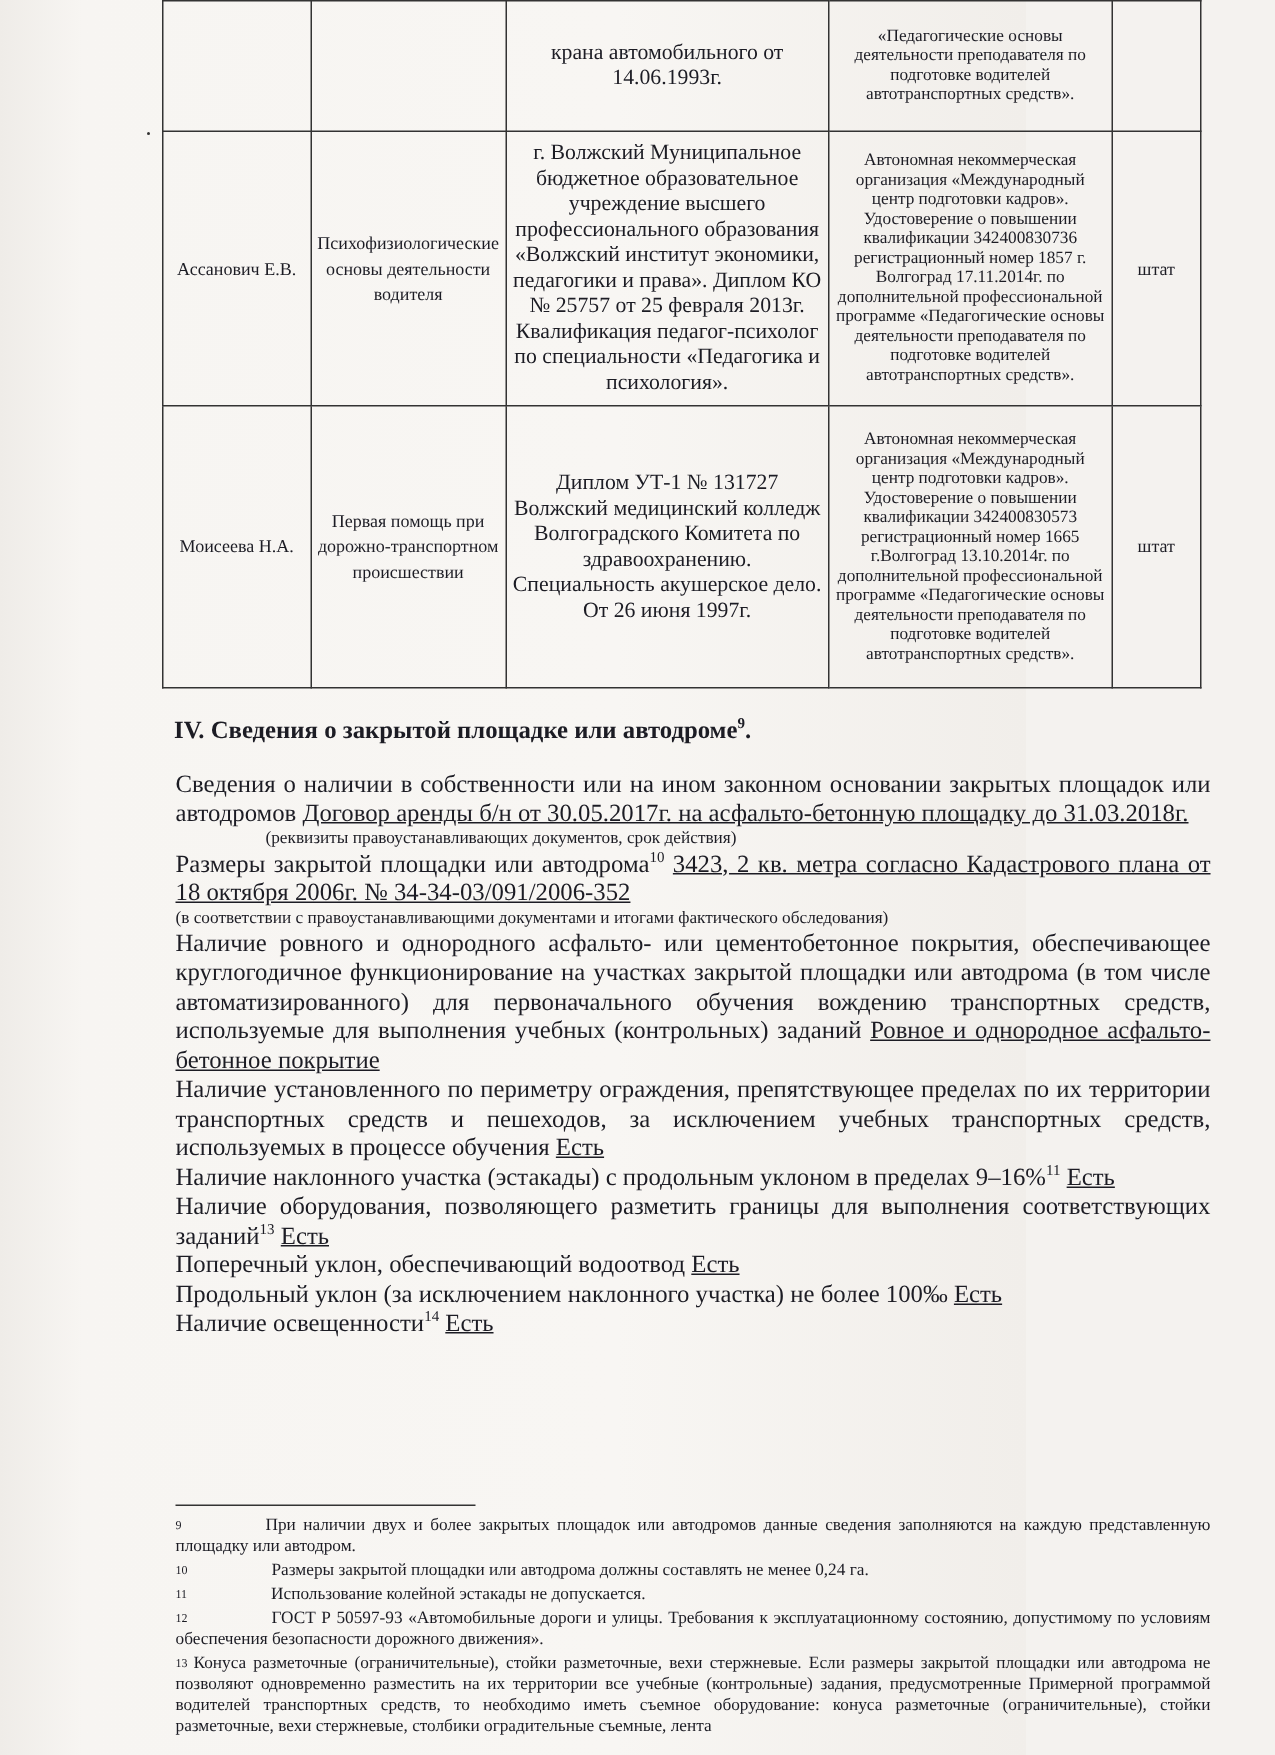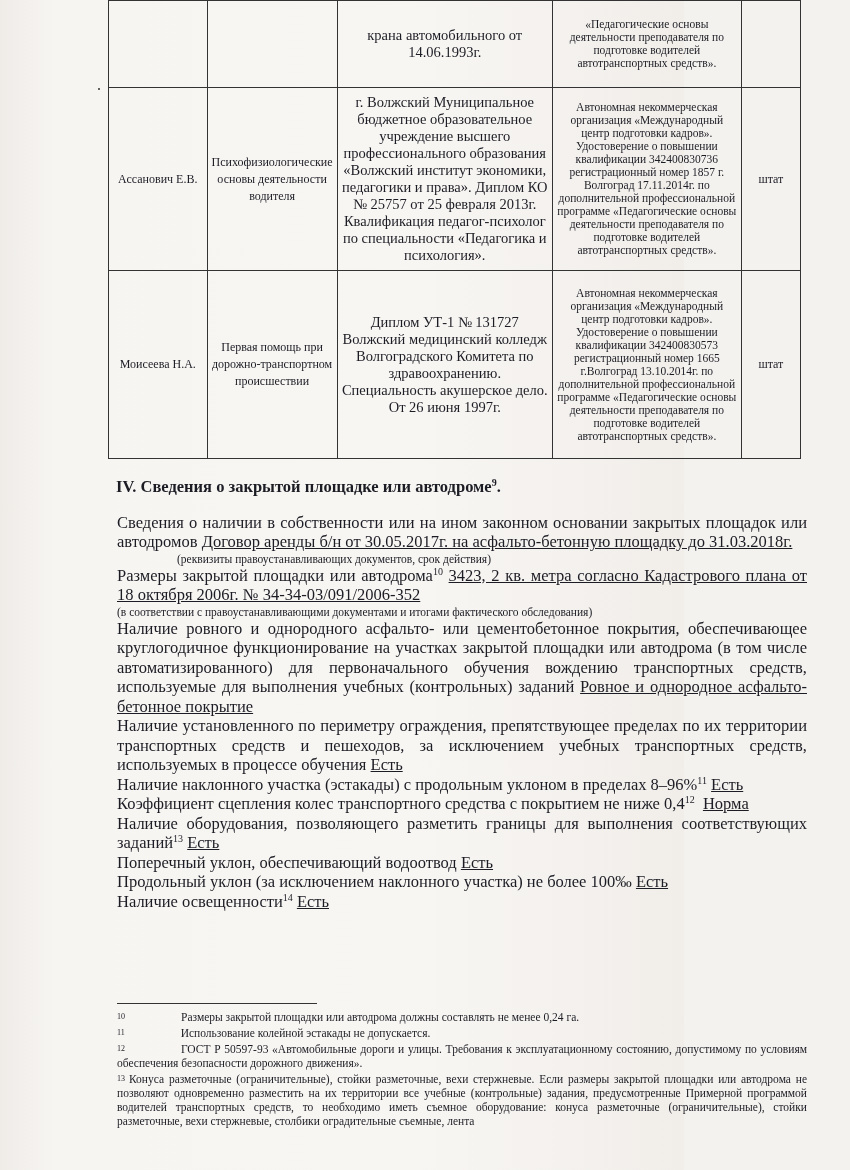--- a/index.html
+++ b/index.html
@@ -89,35 +89,35 @@
     <p><span>Сведения о наличии  в собственности или на ином законном основании закрытых площадок или автодромов </span><span class="u">Договор аренды б/н от 30.05.2017г. на асфальто-бетонную площадку до 31.03.2018г.</span></p>
     <p class="hint center">(реквизиты правоустанавливающих документов, срок действия)</p>
 
     <p><span>Размеры закрытой площадки или автодрома</span><sup>10</sup> <span class="u">3423, 2 кв. метра согласно Кадастрового плана от 18 октября 2006г. № 34-34-03/091/2006-352</span></p>
     <p class="hint">(в соответствии с  правоустанавливающими документами и итогами фактического обследования)</p>
 
     <p><span>Наличие ровного и однородного асфальто- или цементобетонное покрытия, обеспечивающее круглогодичное функционирование  на участках закрытой площадки или автодрома (в том числе автоматизированного) для первоначального обучения вождению транспортных средств, используемые для выполнения учебных (контрольных) заданий </span><span class="u">Ровное и однородное асфальто-бетонное покрытие</span></p>
 
     <p><span>Наличие установленного по периметру ограждения, препятствующее пределах по их территории транспортных средств и пешеходов, за исключением учебных транспортных средств, используемых в процессе обучения </span><span class="u">Есть</span></p>
 
-    <p><span>Наличие наклонного участка (эстакады) с продольным уклоном в пределах 8–96%</span><sup>11</sup> <span class="u">Есть</span></p>
+    <p><span>Наличие наклонного участка (эстакады) с продольным уклоном в пределах 9–16%</span><sup>11</sup> <span class="u">Есть</span></p>
 
 
-    <p><span>Коэффициент сцепления колес транспортного средства с покрытием не ниже 0,4</span><sup>12</sup>&nbsp; <span class="u">Норма</span></p>
 
     <p><span>Наличие оборудования, позволяющего разметить границы для выполнения соответствующих заданий</span><sup>13</sup> <span class="u">Есть</span></p>
 
     <p><span>Поперечный уклон, обеспечивающий водоотвод </span><span class="u">Есть</span></p>
 
     <p><span>Продольный уклон (за исключением наклонного участка) не более 100‰ </span><span class="u">Есть</span></p>
 
     <p><span>Наличие освещенности</span><sup>14</sup> <span class="u">Есть</span></p>
   </div>
 
   <div class="fn-rule"></div>
 
   <div class="footnotes">
+    <p class="fn"><span class="num">9</span><span class="indent"></span><span>При наличии двух и более закрытых площадок или автодромов данные сведения заполняются на каждую представленную площадку или автодром.</span></p>
     <p class="fn"><span class="num">10</span><span class="indent"></span><span>Размеры закрытой площадки или автодрома должны составлять не менее 0,24 га.</span></p>
     <p class="fn"><span class="num">11</span><span class="indent"></span><span>Использование колейной эстакады не допускается.</span></p>
     <p class="fn"><span class="num">12</span><span class="indent"></span><span>ГОСТ Р 50597-93 «Автомобильные дороги и улицы. Требования к эксплуатационному состоянию, допустимому по условиям обеспечения безопасности дорожного движения».</span></p>
     <p class="fn"><span class="num">13</span><span>Конуса разметочные (ограничительные), стойки разметочные, вехи стержневые. Если размеры закрытой площадки или автодрома не позволяют одновременно разместить на их территории все учебные (контрольные) задания, предусмотренные Примерной программой водителей транспортных средств, то  необходимо иметь съемное оборудование: конуса разметочные (ограничительные), стойки разметочные, вехи стержневые, столбики оградительные съемные, лента</span></p>
   </div>
 </div>
 
 </body></html>

